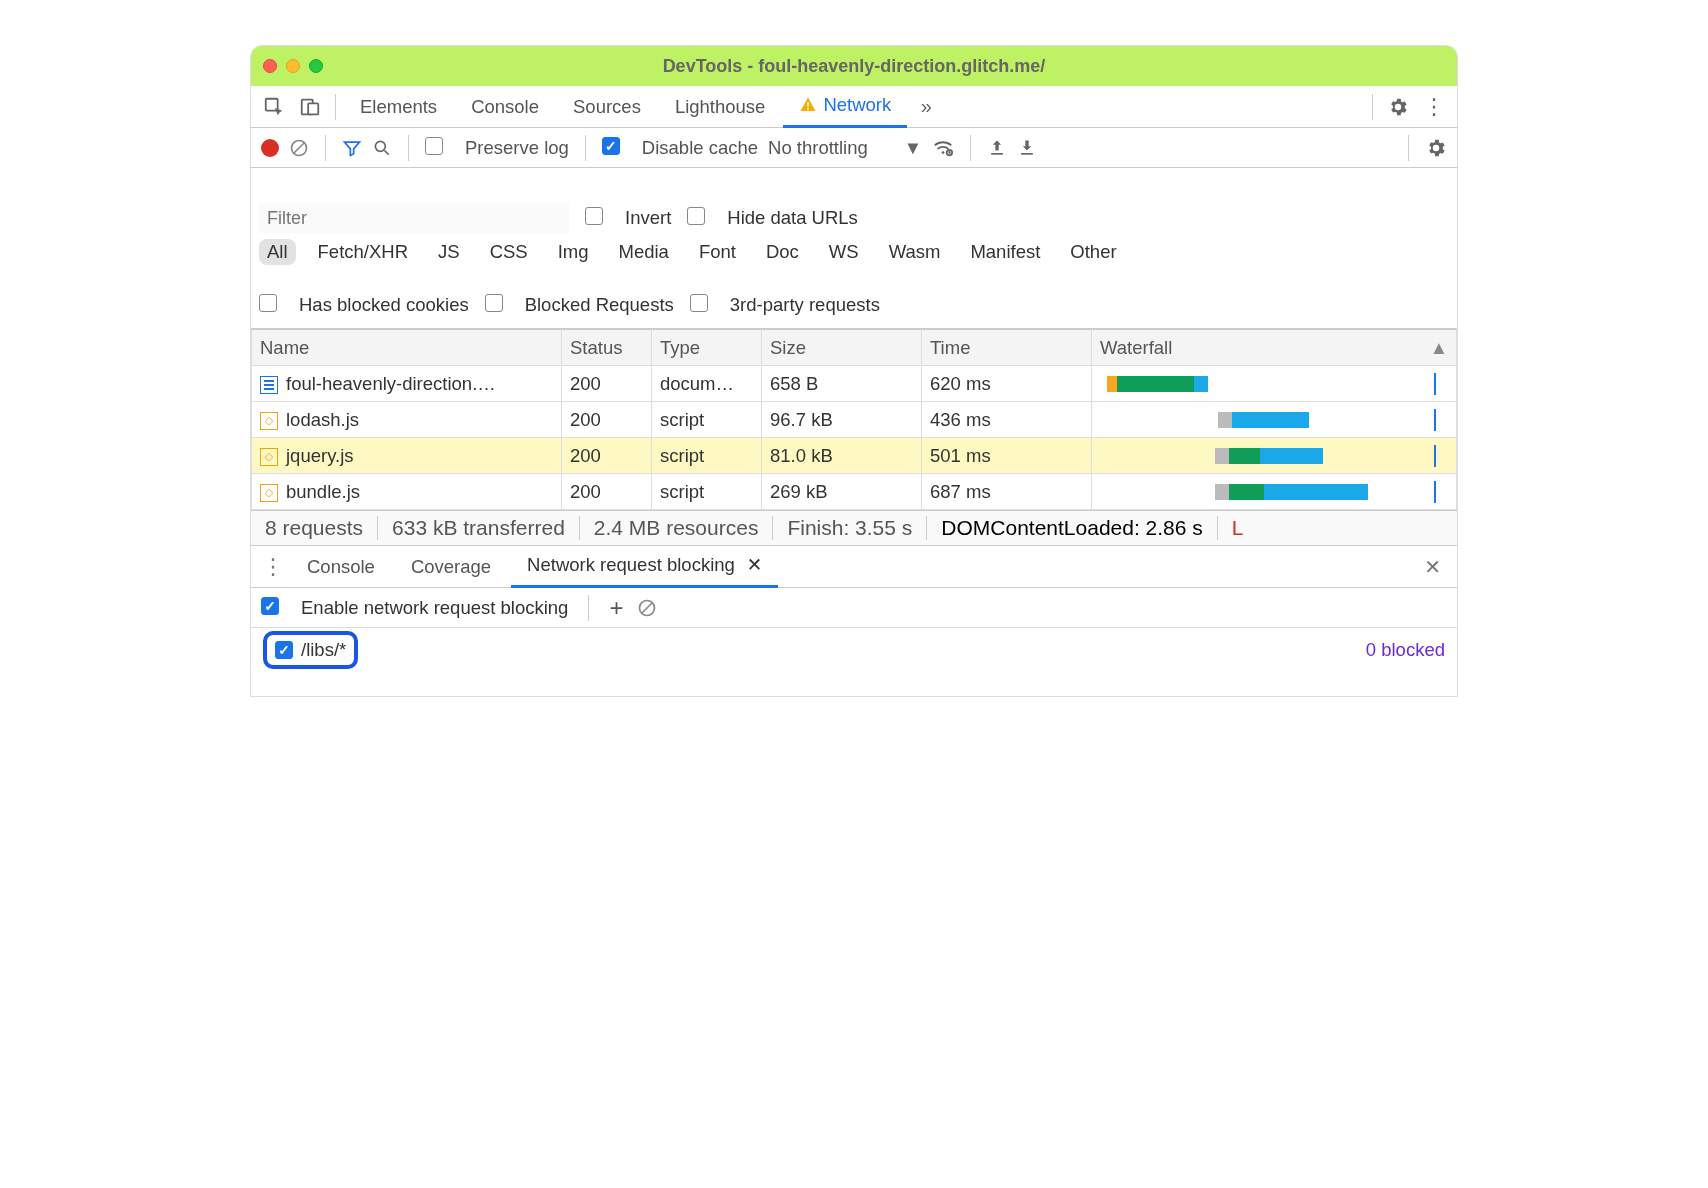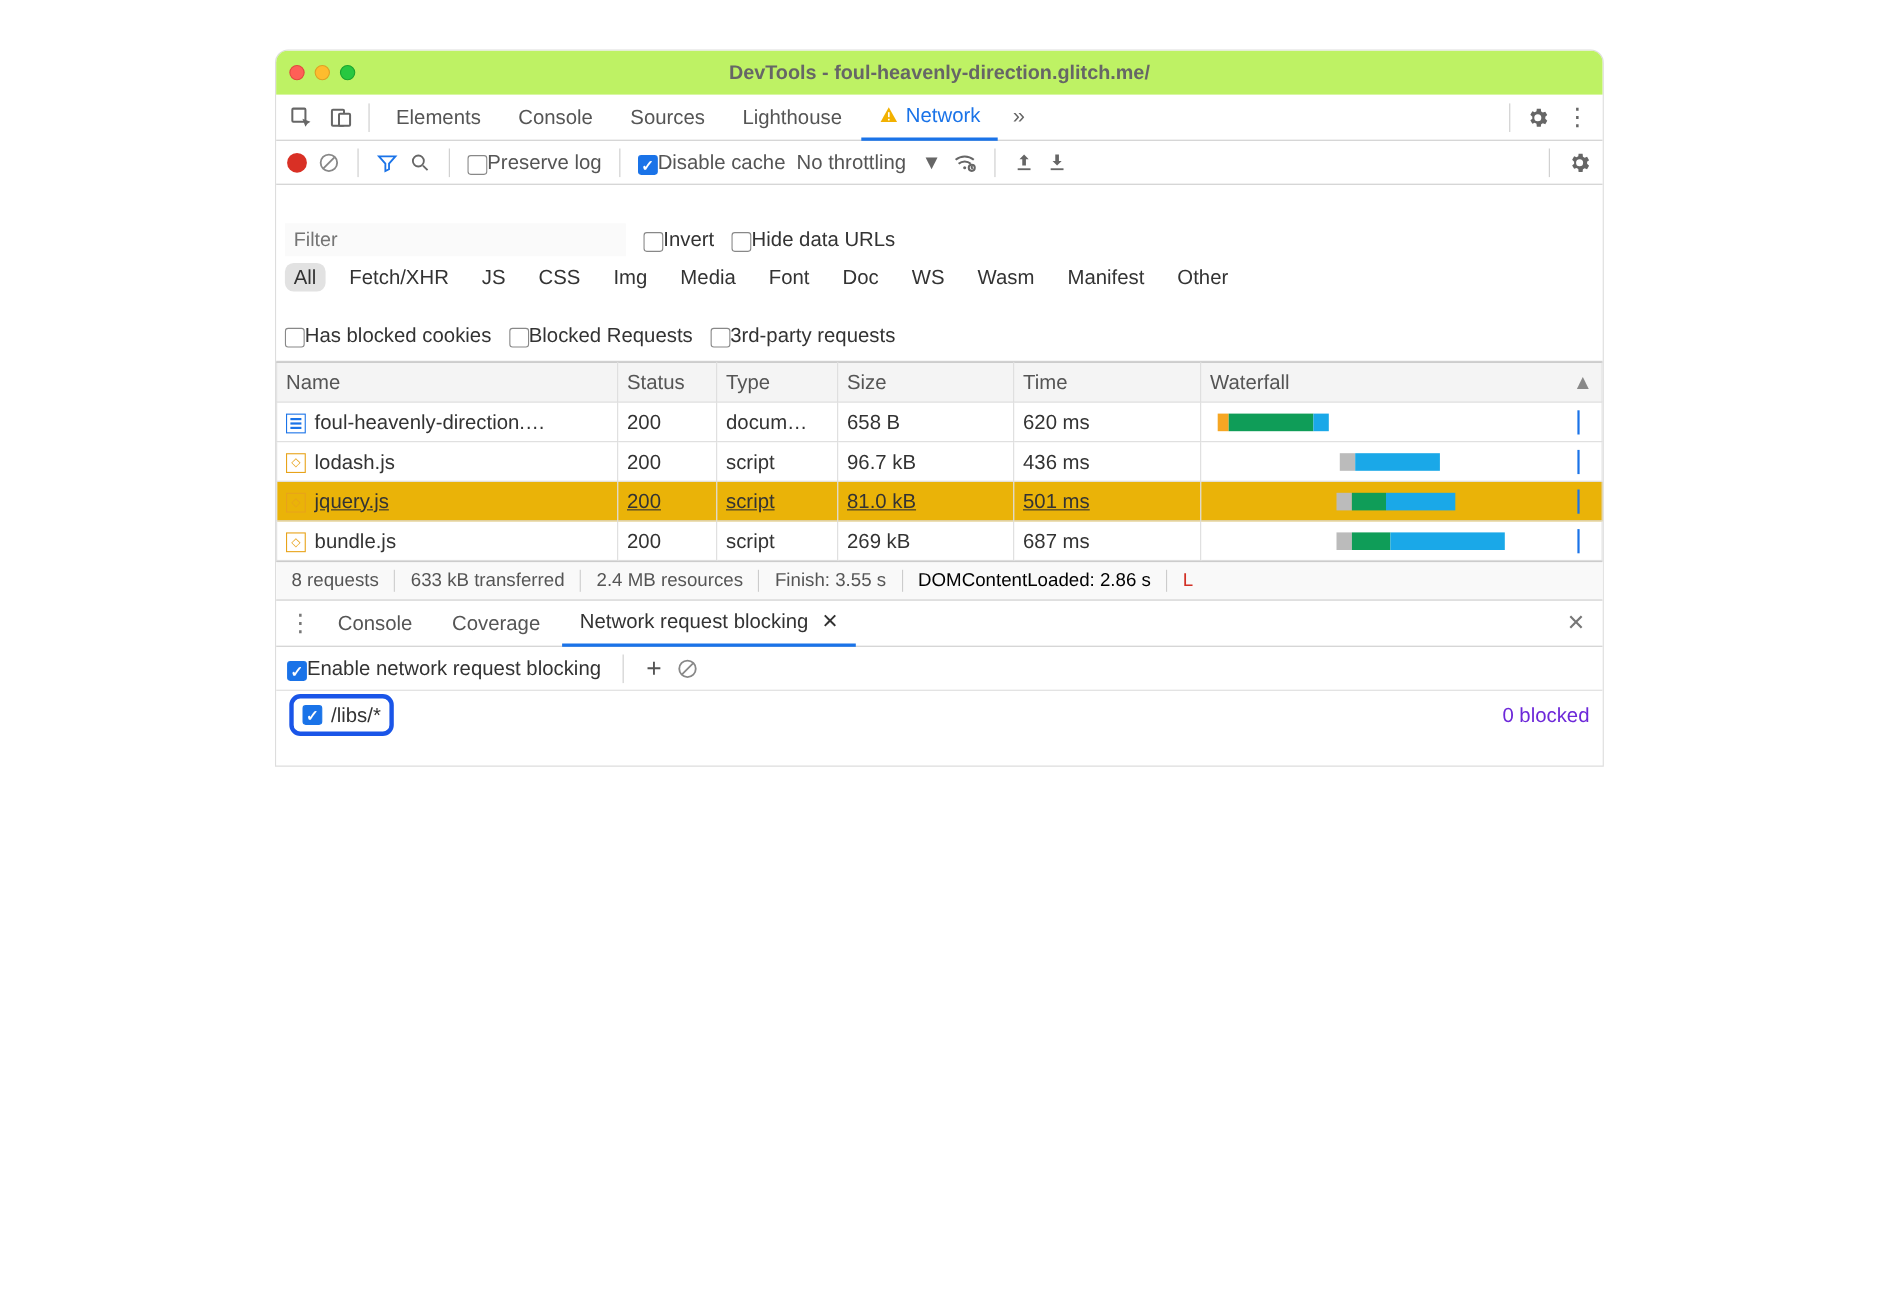--- a/index.html
+++ b/index.html
@@ -40,48 +40,48 @@
   .tab { padding:0 16px; height:42px; display:flex; align-items:center; gap:6px; color:#555; }
   .tab.active { color:#1a73e8; border-bottom:3px solid #1a73e8; font-weight:500;}
   .tabfill { flex:1; }
   
   .nettool {
     display:flex; align-items:center; height:40px; padding:0 10px; border-bottom:1px solid #ccc; gap:10px;
     color:#555;
   }
   .recdot { width:18px; height:18px; border-radius:50%; background:#d93025; }
   .nettool .iconbtn { display:flex; align-items:center; justify-content:center; color:#666;}
-  .chk { display:flex; align-items:flex-end; gap:0; }
+  .chk { display:flex; align-items:flex-start; gap:22px; }
   .chkbox { width:18px; height:18px; border:1.5px solid #888; border-radius:3px; display:inline-flex; align-items:center; justify-content:center; background:#fff;}
   .chkbox.checked { background:#1a73e8; border-color:#1a73e8;}
   .chkbox.checked::after { content:"✓"; color:#fff; font-size:14px; font-weight:bold; line-height:1;}
   
   .filterpanel { padding:6px 8px 6px 8px; border-bottom:1px solid #ccc; }
   .filter-row { display:flex; align-items:center; gap:16px; margin-bottom:6px;margin-top:29px;}
   .filterinput { width:310px; height:30px; border:none; background:#fafafa; padding:0 8px; font-size:18px; color:#888;}
   .pills { display:flex; gap:14px; flex-wrap:wrap; margin-bottom:20px; font-size:18.5px;}
   .pill { padding:2px 8px; border-radius:8px; color:#333;}
   .pill.selected { background:#e2e2e2;}
   
   table.net { width:100%; border-collapse:collapse; table-layout:fixed; }
   table.net th, table.net td { border:1px solid #ddd; padding:4px 8px; text-align:left; font-weight:normal; height:36px; color:#333;}
   table.net th { background:#f4f4f4; color:#555; border-top:1px solid #ccc;}
   table.net td.num { text-align:left; padding-right:12px;}
-  tr.shade td { background:#eab308;text-decoration:underline;}
+  tr.shade td { background:#fef9c3;}
   .fileicon { display:inline-flex; width:18px; height:18px; border:1.5px solid #333; align-items:center; justify-content:center; margin-right:8px; vertical-align:middle;}
   .fileicon.doc { border-color:#1a73e8; }
   .fileicon.doc::before{content:"";width:10px;height:2px;background:#1a73e8;box-shadow:0 -4px #1a73e8,0 4px #1a73e8;}
   .fileicon.js { border-color:#e8a31a;}
   .fileicon.js::before{content:"◇";font-size:11px;color:#e8a31a;}
   .wf { position:relative; height:22px; width:100%;}
   .wfmark { position:absolute; top:0; bottom:0; width:2px; background:#1a73e8;}
   .bar { position:absolute; top:3px; height:16px;}
   .sortarrow { float:right; color:#888;}
   
-  .summary { display:flex; align-items:center; height:36px; border-top:1px solid #ccc; border-bottom:1px solid #ccc; background:#f9f9f9; font-size:17px; color:#555; overflow:hidden;}
+  .summary { display:flex; align-items:center; height:36px; border-top:1px solid #ccc; border-bottom:1px solid #ccc; background:#f9f9f9; font-size:21px; color:#555; overflow:hidden;}
   .summary span { padding:0 14px; border-right:1px solid #ccc; white-space:nowrap;}
   .summary .blue{color:#000000;}
   .summary .red{color:#d23025;}
   
   .drawer-tabs { display:flex; align-items:center; height:42px; border-bottom:1px solid #ccc; gap:4px; padding:0 8px;}
   .dtab { padding:0 16px; height:42px; display:flex; align-items:center; color:#555; gap:6px;}
   .dtab.active { color:#333; border-bottom:3px solid #1a73e8;}
   .drawer-tabs .menu { font-size:22px; color:#777; width:28px; text-align:center;}
   .drawer-close { margin-left:auto; font-size:20px; color:#777; padding-right:8px;}
   .blockbar { display:flex; align-items:center; height:40px; padding:0 10px; gap:14px; border-bottom:1px solid #ddd;}

